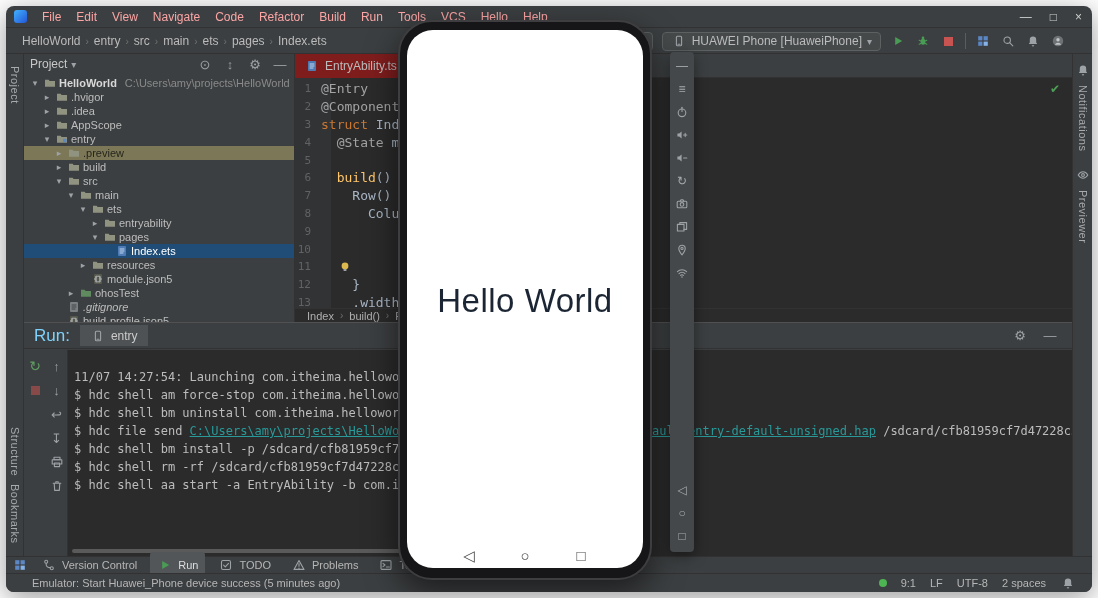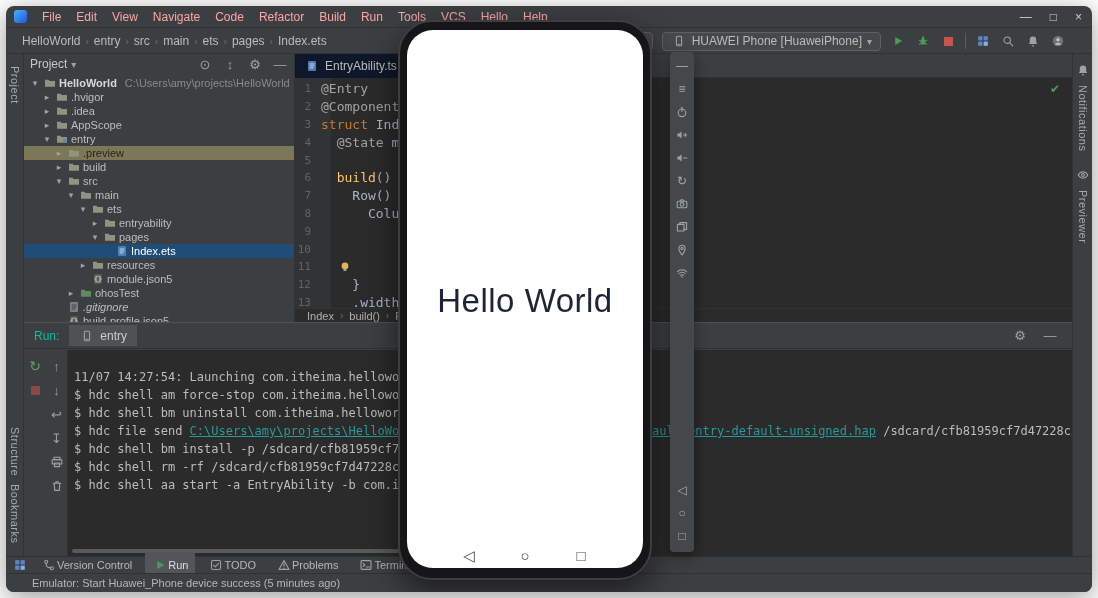--- a/index.html
+++ b/index.html
@@ -40,47 +40,47 @@
 .trow.selected{background:#204d78}
 .trow.selected .tname{color:#fff}
 .trow.preview{background:#7c7857}
 .trow.preview .tname{color:#26251c}
 .tname.b{font-weight:bold;color:#d8d8d8}
 .tsuf{color:#8a8a8a;margin-left:5px}
 
 #editor{position:absolute;left:289px;top:48px;width:777px;height:268px;background:#2b2b2b}
 #tabbar{height:24px;background:#3c3f41;border-bottom:1px solid #323232;display:flex}
 .etab{height:24px;display:flex;align-items:center;gap:5px;padding:0 9px;font-size:12px;color:#bbb;border-right:1px solid #323232}
-.etab.active{background:#0f172a}
+.etab.active{background:#7f1d1d}
 .etab .x{color:#9da2a6;margin-left:3px;font-size:11px}
 #inspect{position:absolute;right:12px;top:28px;color:#4f9e57;font-size:12px}
 #gutter-bg{position:absolute;left:0;top:24px;width:36px;bottom:14px;background:#313335}
 #codelines{position:absolute;left:0;top:26px;right:0;bottom:14px;overflow:hidden;font-family:"DejaVu Sans Mono",monospace;font-size:13px}
 .cl{height:17.8px;display:flex;align-items:center}
 .ln{width:26px;text-align:right;padding-right:10px;color:#606366;flex:none;font-size:11px}
 .ct{white-space:pre}
 .tk-ann{color:#a3a3a3}.tk-kw{color:#cc7832}.tk-fn{color:#ffc66b}.tk-pl{color:#a9b7c6}
 .bulb{margin-left:18px;display:inline-flex}
 #ebreadcrumb{position:absolute;left:0;right:0;bottom:0;height:14px;background:#2b2b2b;border-top:1px solid #323232;display:flex;align-items:center;gap:6px;padding-left:12px;font-size:11px;color:#b0b0b0;white-space:nowrap}
 
 #run{position:absolute;left:18px;top:316px;width:1048px;height:234px;background:#3c3f41;border-top:1px solid #515151}
 #run-header{height:26px;display:flex;align-items:center;gap:10px;padding-left:10px;border-bottom:1px solid #323232}
-#run-label{color:#14b8a6;font-size:12px}
+#run-label{color:#7dd3fc;font-size:17px}
 .run-tab{display:flex;align-items:center;gap:5px;background:#4e5254;padding:0 10px;height:21px;font-size:12px;color:#ccc}
 #run-header-right{margin-left:auto;display:flex;gap:14px;padding-right:14px}
 #run-body{position:absolute;left:0;top:27px;right:0;bottom:0;display:flex}
 .rtools{width:22px;display:flex;flex-direction:column;align-items:center;gap:8px;padding-top:8px;background:#3c3f41;flex:none}
 .rtools.b{border-right:1px solid #323232}
 #console{flex:1;background:#2b2b2b;font-family:"DejaVu Sans Mono",monospace;font-size:12px;color:#bcbcbc;padding:20px 0 0 6px;overflow:hidden;position:relative}
 .con-line{height:18px;white-space:pre}
 .clink{color:#299999;text-decoration:underline;cursor:pointer}
 #hscroll{position:absolute;left:4px;bottom:3px;height:4px;width:330px;background:#5a5a5a;border-radius:2px}
 
 #bottom-bar{position:absolute;left:0;right:0;top:550px;height:17px;background:#3c3f41;border-top:1px solid #323232;display:flex;align-items:center;gap:6px;font-size:11px;color:#b6b6b6;padding-left:6px}
-.btab{display:flex;align-items:center;padding:13px 7px;border-radius:3px;height:15px}
+.btab{display:flex;align-items:center;gap:5px;padding:13px 7px;border-radius:3px;height:15px}
 .btab.active{background:#525658;color:#ddd}
 #status-bar{position:absolute;left:0;right:0;top:567px;height:19px;background:#3c3f41;border-top:1px solid #323232;display:flex;align-items:center;font-size:11px;color:#b6b6b6}
 #status-msg{padding-left:26px}
 #status-right{margin-left:auto;display:flex;align-items:center;gap:14px;padding-right:16px}
 .gdot{width:8px;height:8px;border-radius:50%;background:#4db551;display:inline-block}
 
 #phone{position:absolute;left:392px;top:14px;width:254px;height:560px;z-index:40;background:#161618;border:2px solid #3e3e40;border-radius:34px;box-shadow:0 12px 32px rgba(0,0,0,.55)}
 .screen{position:absolute;left:7px;right:7px;top:8px;bottom:10px;background:#fff;border-radius:26px;overflow:hidden}
 .pstatus{display:flex;justify-content:space-between;align-items:center;padding:7px 14px 0;color:#000}
 .ptime{font-size:13px;font-weight:bold;color:#111}
@@ -632,20 +632,33 @@
         <span>Profiler</span>
       </div>
       <div class="btab">
         <span class="ic">≡</span>
         <span>Log</span>
       </div>
     </div>
 
   <div id="status-bar">
     <span id="status-msg">Emulator: Start Huawei_Phone device success (5 minutes ago)</span>
+    <div id="status-right">
+      <span class="gdot"></span>
+    <span>9:1</span>
+        <span>LF</span>
+        <span>UTF-8</span>
+        <span>2 spaces</span>
+        <span class="ic">
+          <svg width="12" height="12" viewBox="0 0 12 12" fill="none" stroke="#9da2a6" stroke-width="1.1" stroke-linecap="round" stroke-linejoin="round">
+            <path d="M6 1.6a3.2 3.2 0 013.2 3.2v2.6l1 1.6H1.8l1-1.6V4.8A3.2 3.2 0 016 1.6z" fill="#9da2a6" stroke="none"></path>
+            <path d="M4.8 10.2a1.2 1.2 0 002.4 0z" fill="#9da2a6" stroke="none"></path>
+          </svg>
+        </span>
+      </div>
   </div>
 
   <div id="phone">
     <div class="screen">
       <div class="hello">Hello World</div>
       <div class="pnav" id="pnav">
           <span class="ic">◁</span>
           <span class="ic">○</span>
           <span class="ic">□</span>
         </div>

